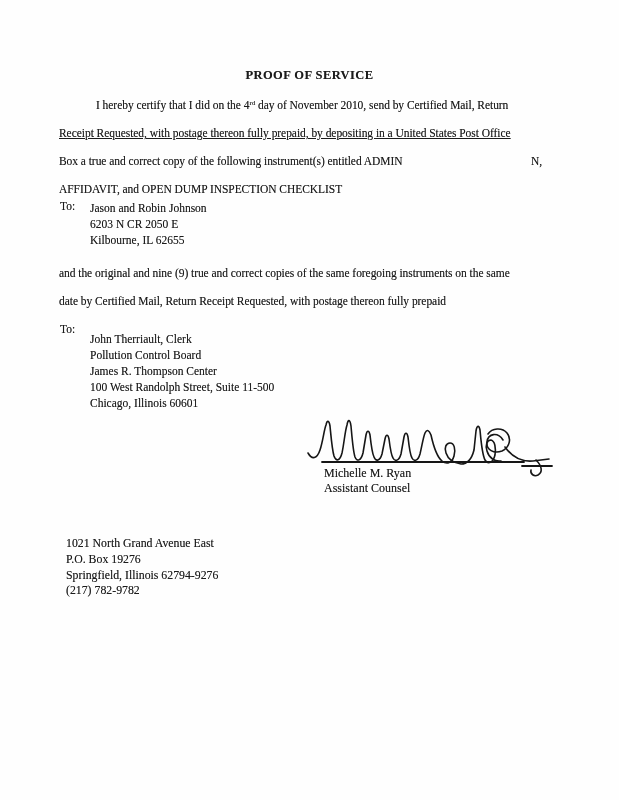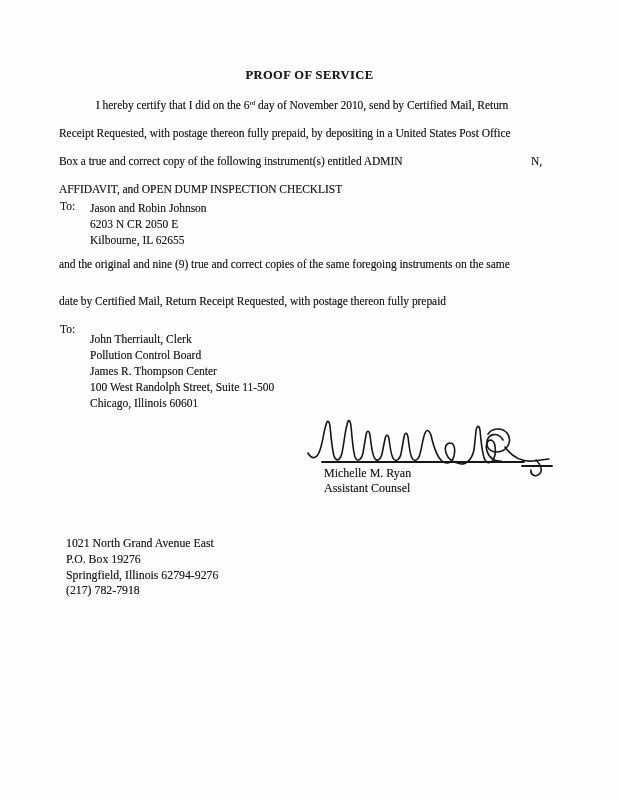--- a/index.html
+++ b/index.html
@@ -24,24 +24,24 @@
     text-align: center;
     font-weight: bold;
     font-size: 12.5px;
     letter-spacing: 0.4px;
   }
   .body-line {
     font-size: 11.5px;
     letter-spacing: -0.05px;
   }
   .p1-l1 { top: 99px;  left: 96px; }
-  .p1-l2 { top: 127px; left: 59px; }
+  .p1-l2 { top: 127px; left: 59px; text-decoration: underline; }
   .p1-l3 { top: 155px; left: 59px; width: 487px; }
   .p1-l4 { top: 183px; left: 59px; }
-  .p2-l1 { top: 258px; left: 59px; }
+  .p2-l1 { top: 267px; left: 59px; }
   .p2-l2 { top: 295px; left: 59px; }
   sup.ord {
     font-size: 7px;
     vertical-align: baseline;
     position: relative;
     top: -4.5px;
     text-align: center;
   }
   .n-fragment { position: absolute; right: 4px; top: 0; }
   .to-label { font-size: 11.5px; }
@@ -57,21 +57,21 @@
   .agency-block { top: 536px; left: 66px; font-size: 11.8px; line-height: 15.8px; }
 </style>
 </head>
 <body>
 
 <div class="page">
 
   <div class="abs doc-title">PROOF OF SERVICE</div>
 
   <div class="abs body-line p1-l1">
-    <span>I hereby certify that I did on the 6</span><sup class="ord">rd</sup><span> day of November 2010, send by Certified Mail, Return</span>
+    <span>I hereby certify that I did on the 4</span><sup class="ord">rd</sup><span> day of November 2010, send by Certified Mail, Return</span>
   </div>
   <div class="abs body-line p1-l2">Receipt Requested, with postage thereon fully prepaid, by depositing in a United States Post Office</div>
   <div class="abs body-line p1-l3">
     <span>Box a true and correct copy of the following instrument(s) entitled ADMIN</span>
     <span class="n-fragment">N,</span>
   </div>
   <div class="abs body-line p1-l4">AFFIDAVIT, and OPEN DUMP INSPECTION CHECKLIST</div>
 
   <div class="abs to-label to1-label">To:</div>
   <div class="abs addr-block to1-lines">
@@ -112,16 +112,16 @@
     </g>
   </svg>
 
   <div class="abs sig-name">Michelle M. Ryan</div>
   <div class="abs sig-title">Assistant Counsel</div>
 
   <div class="abs addr-block agency-block">
     <div>1021 North Grand Avenue East</div>
     <div>P.O. Box 19276</div>
     <div>Springfield, Illinois 62794-9276</div>
-    <div>(217) 782-7918</div>
+    <div>(217) 782-9782</div>
   </div>
 
 </div>
 
 </body></html>

